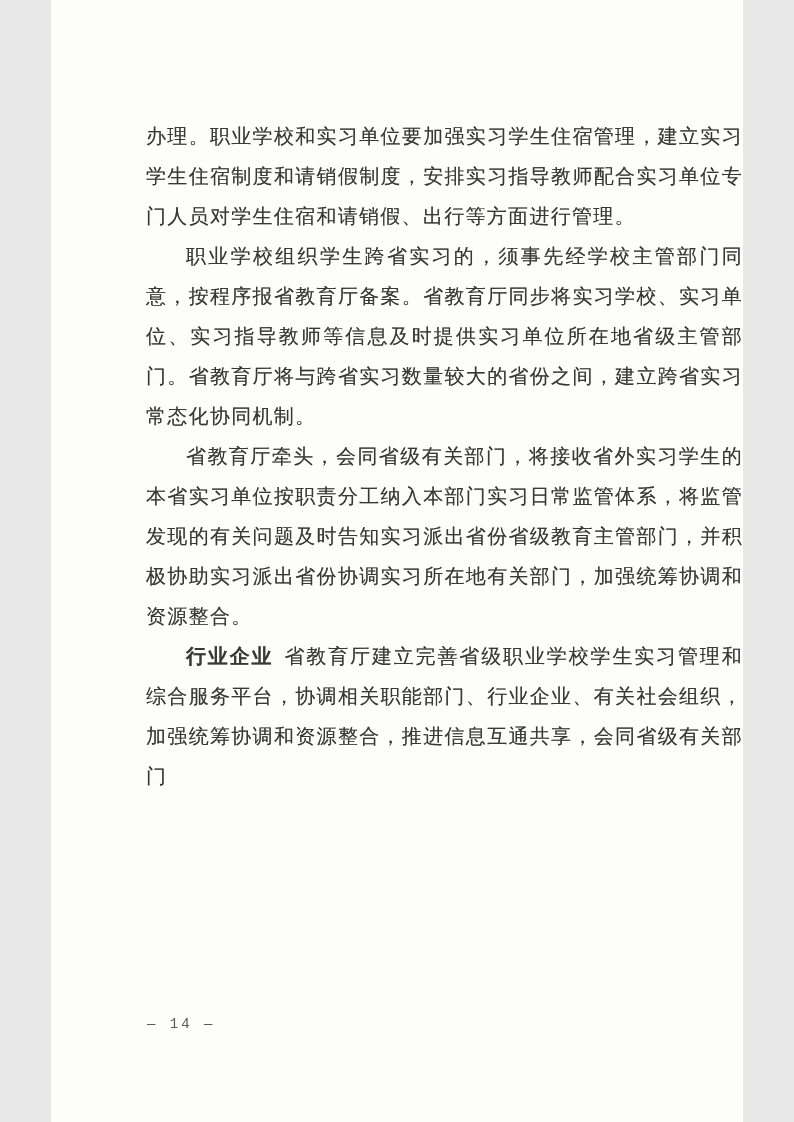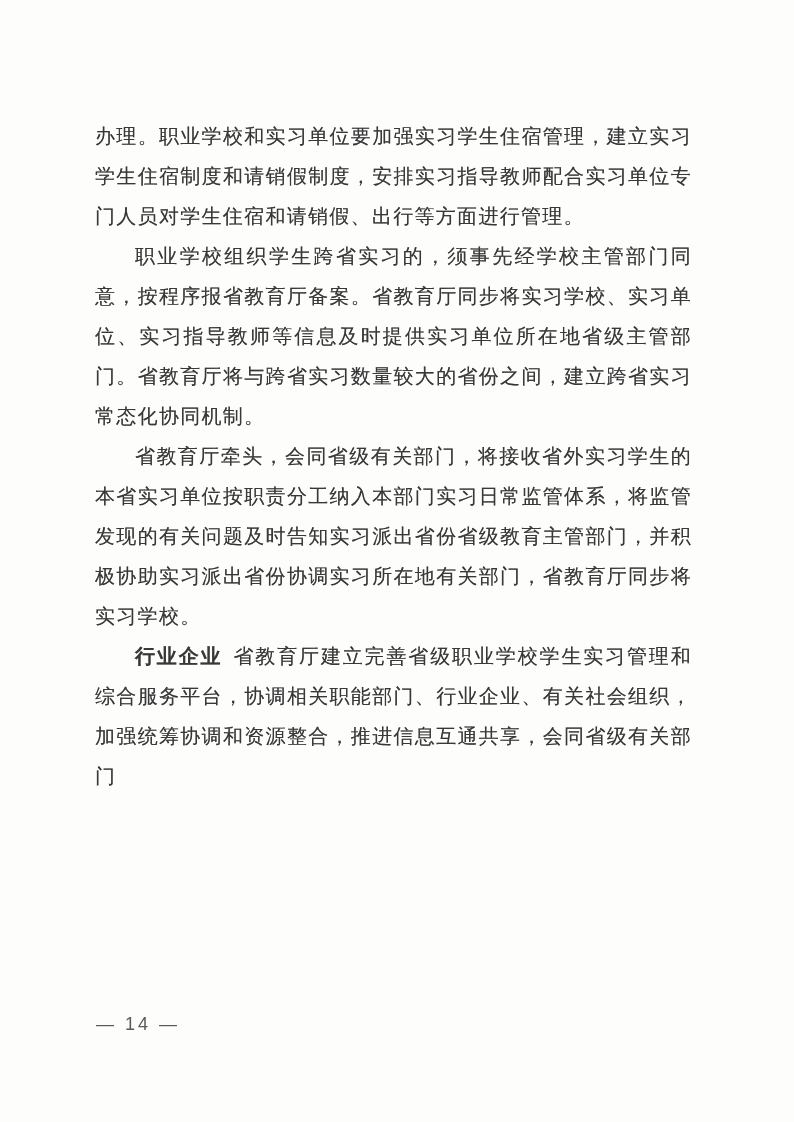--- a/index.html
+++ b/index.html
@@ -2,21 +2,21 @@
 <html><head>
 <meta charset="utf-8">
 <style>
   html, body {
     margin: 0;
     padding: 0;
     background: #e8e8e8;
   }
   .page {
     position: relative;
-    width: 794px;
+    width: 692px;
     height: 1122px;
     margin: 0 auto;
     background: #fdfdfc;
     box-sizing: border-box;
     padding: 116px 102px 0 95px;
     font-family: "Liberation Serif", "DejaVu Serif", serif;
     overflow: hidden;
   }
   .content {
     width: 597px;
@@ -40,38 +40,38 @@
     margin-right: 0.55em;
   }
   .lead:empty {
     display: none;
     margin-right: 0;
   }
   .page-footer {
     position: absolute;
     left: 96px;
     top: 1012px;
-    font-size: 18px;
+    font-size: 14px;
     line-height: 24px;
     letter-spacing: 3px;
     color: #5a5a5a;
-    font-family: Liberation Sans, sans-serif;
+    font-family: Liberation Mono, monospace;
   }
 </style>
 </head>
 <body>
 
 <div class="page">
   <div class="content">
 
     <p class="para continued"><span>办理。职业学校和实习单位要加强实习学生住宿管理，建立实习学生住宿制度和请销假制度，安排实习指导教师配合实习单位专门人员对学生住宿和请销假、出行等方面进行管理。</span></p>
 
     <p class="para"><span>职业学校组织学生跨省实习的，须事先经学校主管部门同意，按程序报省教育厅备案。省教育厅同步将实习学校、实习单位、实习指导教师等信息及时提供实习单位所在地省级主管部门。省教育厅将与跨省实习数量较大的省份之间，建立跨省实习常态化协同机制。</span></p>
 
-    <p class="para"><span>省教育厅牵头，会同省级有关部门，将接收省外实习学生的本省实习单位按职责分工纳入本部门实习日常监管体系，将监管发现的有关问题及时告知实习派出省份省级教育主管部门，并积极协助实习派出省份协调实习所在地有关部门，省教育厅同步将实习学校。</span></p>
+    <p class="para"><span>省教育厅牵头，会同省级有关部门，将接收省外实习学生的本省实习单位按职责分工纳入本部门实习日常监管体系，将监管发现的有关问题及时告知实习派出省份省级教育主管部门，并积极协助实习派出省份协调实习所在地有关部门，加强统筹协调和资源整合。</span></p>
 
 
     <p class="para"><span class="lead">行业企业</span><span>省教育厅建立完善省级职业学校学生实习管理和综合服务平台，协调相关职能部门、行业企业、有关社会组织，加强统筹协调和资源整合，推进信息互通共享，会同省级有关部门</span></p>
 
   </div>
 
   <div class="page-footer">— 14 —</div>
 </div>
 
 </body></html>

